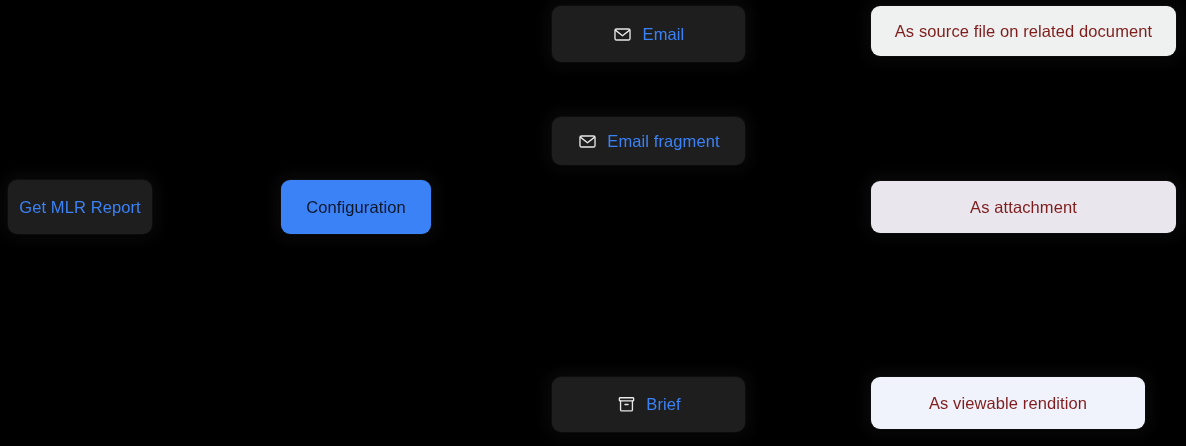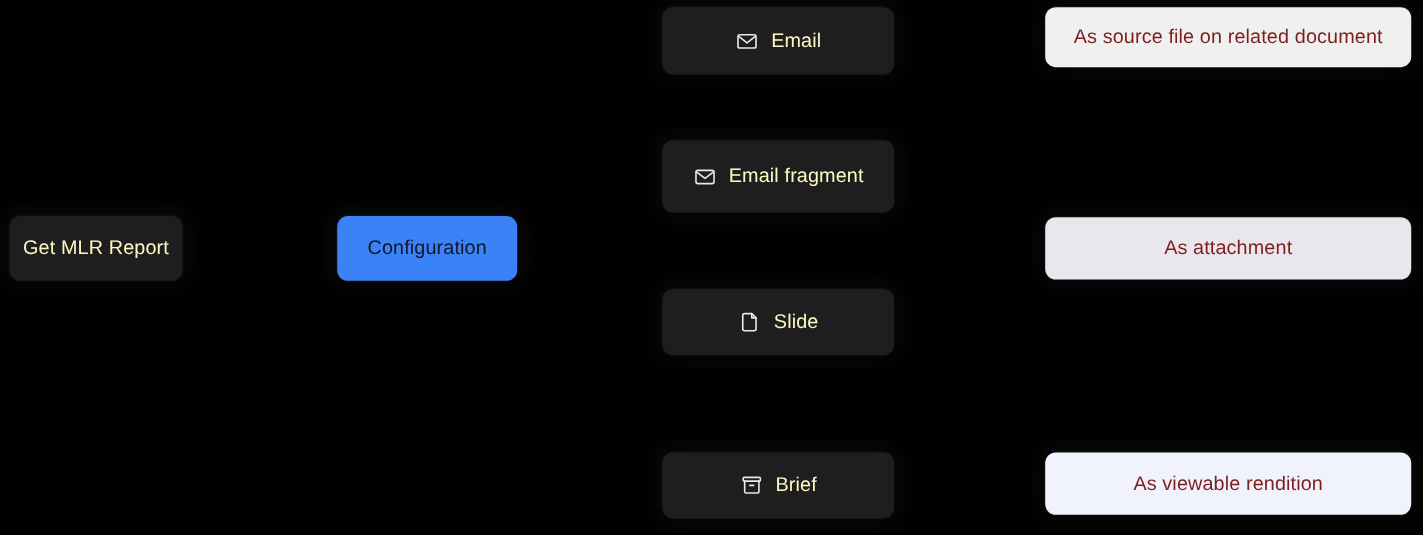--- a/index.html
+++ b/index.html
@@ -35,21 +35,21 @@
     white-space: nowrap;
     box-shadow:
       0 0 0 1px rgba(255,255,255,0.035),
       0 2px 5px rgba(0,0,0,0.85),
       0 0 14px 6px rgba(255,255,255,0.045);
   }
 
   
   .node.dark {
     background: #1e1e1e;
-    color: #fef9c3;
+    color: #3b82f6;
   }
 
   
   .node.accent {
     background: #3b82f6;
     color: #0f172a;
   }
 
   
   .node.light {
@@ -77,27 +77,27 @@
     width: 19px;
     height: 19px;
     display: block;
   }
 
   
   #node-get-mlr-report      { left: 8px;   top: 180px; width: 144px; height: 54px; }
   #node-configuration       { left: 281px; width: 150px; top: 180px; height: 54px; }
 
   #node-email               { left: 552px; top: 6px;   width: 193px; height: 56px; }
-  #node-email-fragment      { left: 552px; top: 117px; width: 193px; height: 60px; }
+  #node-email-fragment      { left: 552px; top: 117px; width: 193px; height: 48px; }
   #node-slide               { left: 552px; top: 241px; width: 193px; height: 55px; }
   #node-brief               { left: 552px; top: 377px; width: 193px; height: 55px; }
 
   #node-as-source-file      { left: 871px; top: 6px;   width: 305px; height: 50px; }
   #node-as-attachment       { left: 871px; top: 181px; width: 305px; height: 52px; }
-  #node-as-viewable         { left: 871px; top: 377px; width: 305px; height: 52px; }
+  #node-as-viewable         { left: 871px; top: 377px; width: 274px; height: 52px; }
 </style>
 </head>
 <body>
 
 <div id="canvas">
 
   <div class="node dark" id="node-get-mlr-report">
     <span class="label">Get MLR Report</span>
   </div>
 
@@ -118,29 +118,20 @@
   <div class="node dark" id="node-email-fragment">
     <span class="icon">
       <svg viewBox="0 0 24 24" fill="none" stroke="#e8e8e8" stroke-width="1.7" stroke-linecap="round" stroke-linejoin="round">
         <rect x="2.5" y="5" width="19" height="14" rx="2"></rect>
         <path d="M3 6.5l9 7 9-7"></path>
       </svg>
     </span>
     <span class="label">Email fragment</span>
   </div>
 
-  <div class="node dark" id="node-slide">
-    <span class="icon">
-      <svg viewBox="0 0 24 24" fill="none" stroke="#e8e8e8" stroke-width="1.7" stroke-linecap="round" stroke-linejoin="round">
-        <path d="M14.5 3H7a2 2 0 0 0-2 2v14a2 2 0 0 0 2 2h10a2 2 0 0 0 2-2V7.5z"></path>
-        <path d="M14.5 3v4.5H19"></path>
-      </svg>
-    </span>
-    <span class="label">Slide</span>
-  </div>
 
   <div class="node dark" id="node-brief">
     <span class="icon">
       <svg viewBox="0 0 24 24" fill="none" stroke="#e8e8e8" stroke-width="1.7" stroke-linecap="round" stroke-linejoin="round">
         <rect x="3" y="3.5" width="18" height="4" rx="1"></rect>
         <path d="M4.5 7.5v11a1.5 1.5 0 0 0 1.5 1.5h12a1.5 1.5 0 0 0 1.5-1.5v-11"></path>
         <path d="M10 12h4"></path>
       </svg>
     </span>
     <span class="label">Brief</span>

